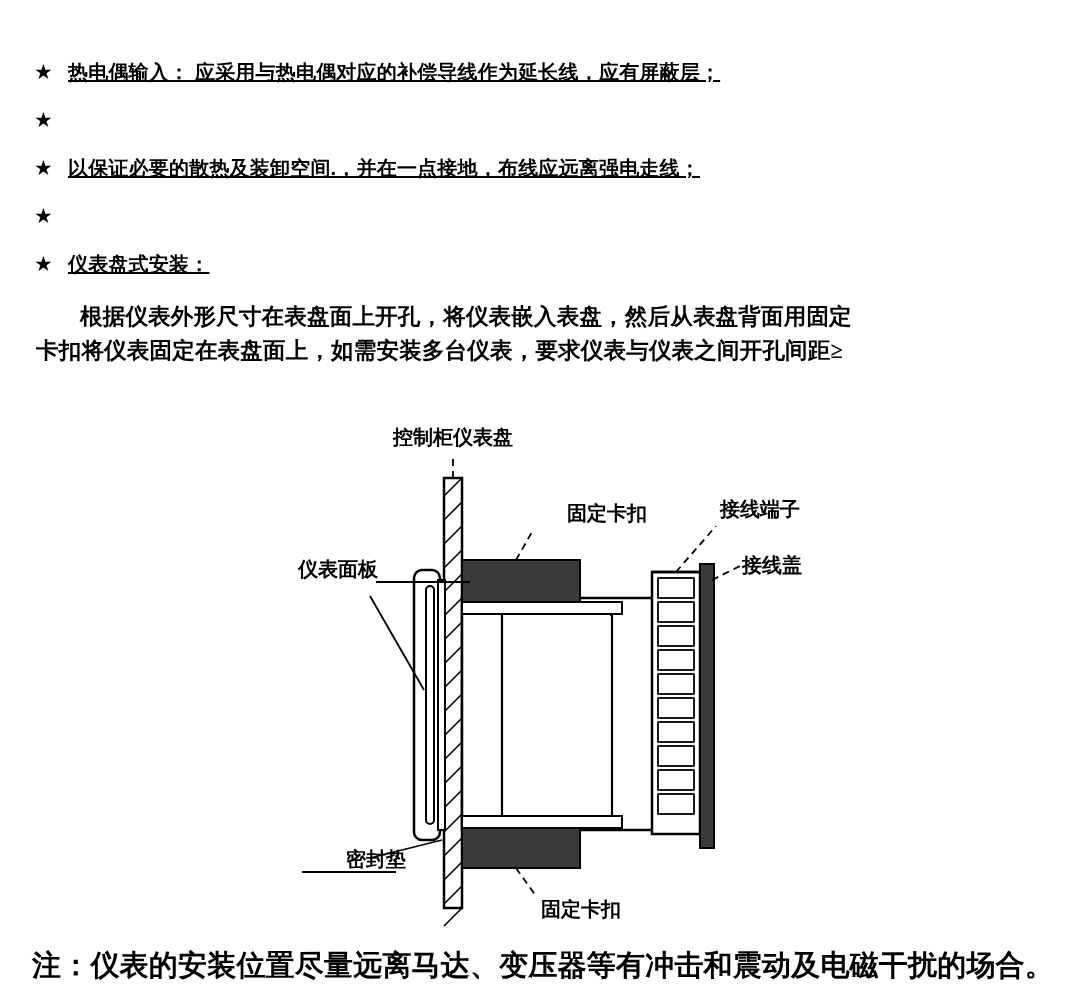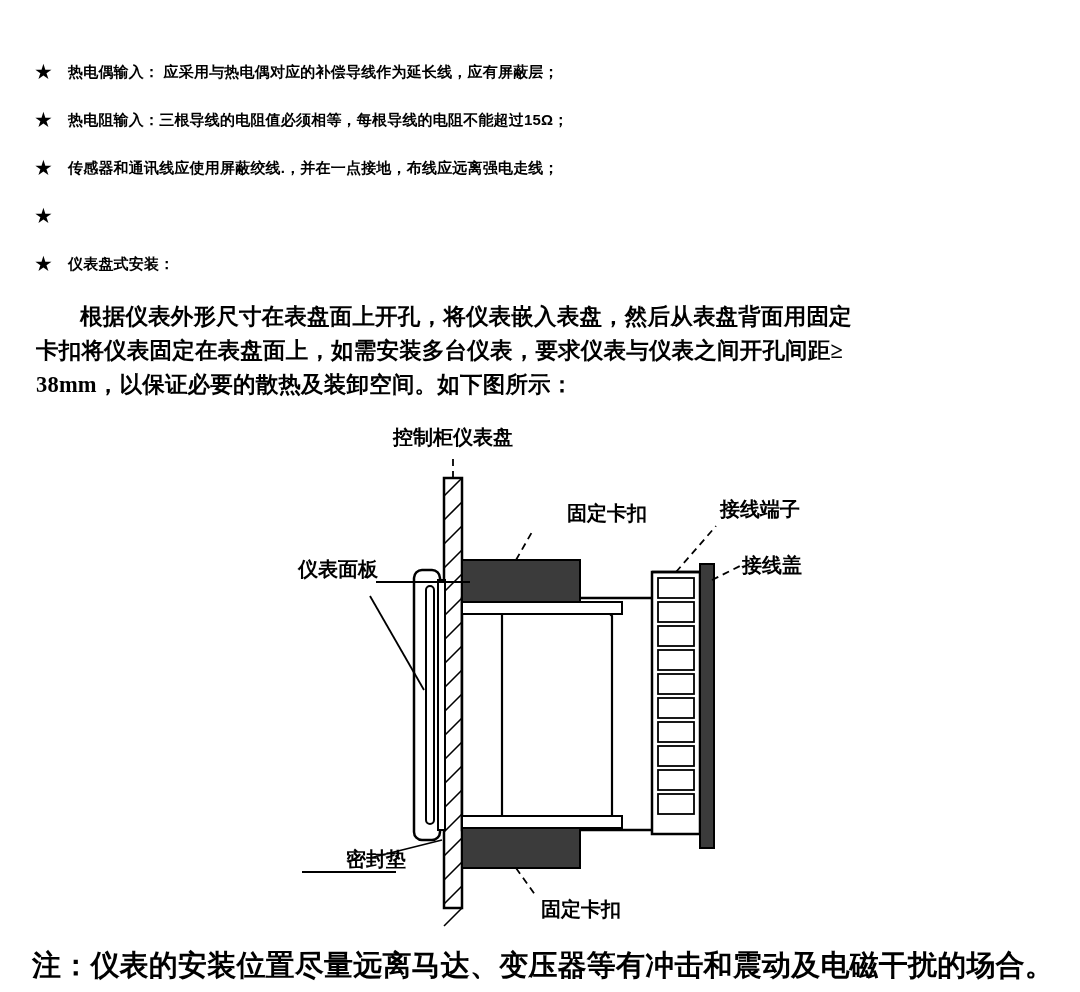--- a/index.html
+++ b/index.html
@@ -35,25 +35,26 @@
     padding-left: 34px;
   }
   .bullet-star {
     font-size: 21px;
     line-height: 28px;
     width: 34px;
     flex: 0 0 34px;
     color: #000;
   }
   .bullet-text {
-    font-size: 15px;
+    font-size: 20px;
     line-height: 28px;
     font-weight: bold;
     letter-spacing: 0.2px;
     white-space: nowrap;
+    text-decoration: underline;
   }
 
   
   .para {
     position: absolute;
     left: 36px;
     top: 300px;
     width: 1010px;
     font-size: 22.5px;
     line-height: 34px;
@@ -90,39 +91,37 @@
 
 <div class="page">
 
   <div class="bullets">
     <div class="bullet-row">
       <span class="bullet-star">★</span>
       <span class="bullet-text">热电偶输入： 应采用与热电偶对应的补偿导线作为延长线，应有屏蔽层；</span>
     </div>
     <div class="bullet-row">
       <span class="bullet-star">★</span>
-      <span class="bullet-text">热电阻输入：三根导线的电阻值必须相等，每根导线的电阻不能超过15Ω；</span>
-    </div>
-    <div class="bullet-row">
-      <span class="bullet-star">★</span>
-      <span class="bullet-text">传感器和通讯线应使用屏蔽绞线.，并在一点接地，布线应远离强电走线；</span>
+    </div>
+    <div class="bullet-row">
+      <span class="bullet-star">★</span>
+      <span class="bullet-text">以保证必要的散热及装卸空间.，并在一点接地，布线应远离强电走线；</span>
     </div>
     <div class="bullet-row">
       <span class="bullet-star">★</span>
     </div>
     <div class="bullet-row">
       <span class="bullet-star">★</span>
       <span class="bullet-text">仪表盘式安装：</span>
     </div>
   </div>
 
   <div class="para">
     <span class="indent"></span><span>根据仪表外形尺寸在表盘面上开孔，将仪表嵌入表盘，然后从表盘背面用固定</span><br>
     <span>卡扣将仪表固定在表盘面上，如需安装多台仪表，要求仪表与仪表之间开孔间距≥</span><br>
-    <span>38mm，以保证必要的散热及装卸空间。如下图所示：</span>
   </div>
 
   <div class="figure">
     <svg width="1080" height="510" viewBox="0 0 1080 510" xmlns="http://www.w3.org/2000/svg">
 
       <g>
         <rect x="404" y="58" width="18" height="430" fill="#ffffff" stroke="#000" stroke-width="2.5"></rect>
         <line x1="404" y1="76" x2="422" y2="58" stroke="#000" stroke-width="1.6"></line>
         <line x1="404" y1="100" x2="422" y2="82" stroke="#000" stroke-width="1.6"></line>
         <line x1="404" y1="124" x2="422" y2="106" stroke="#000" stroke-width="1.6"></line>

